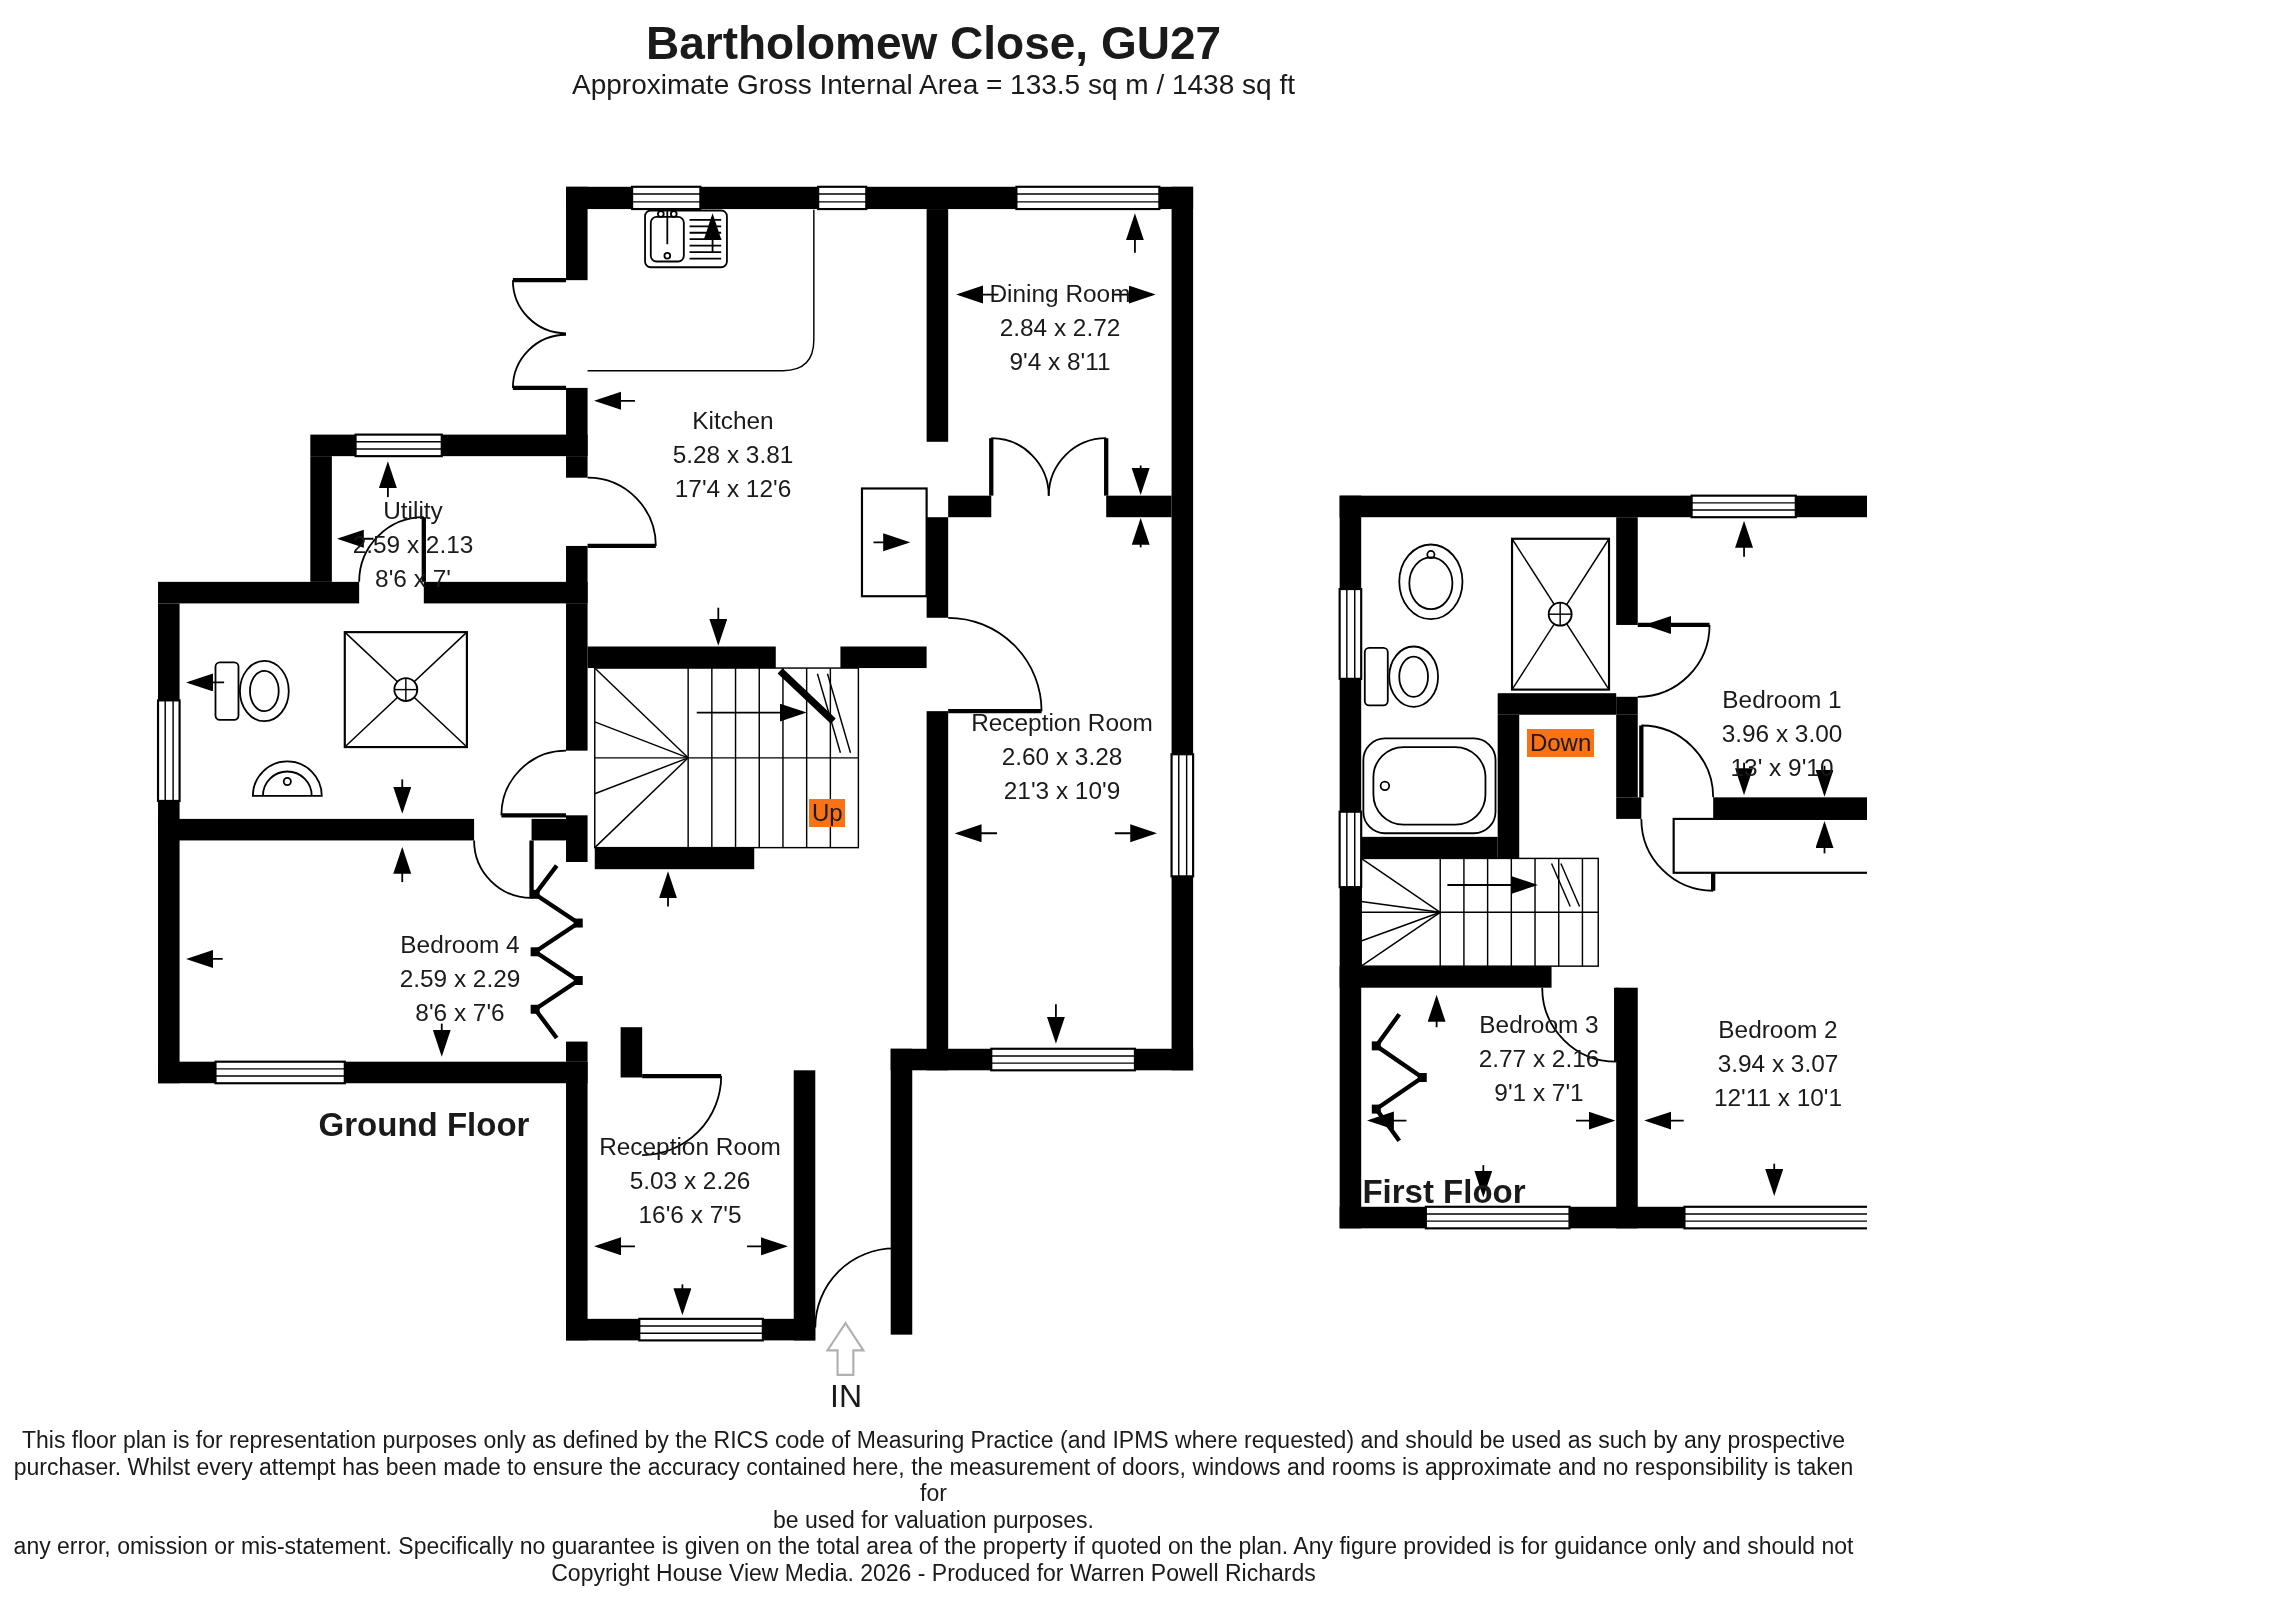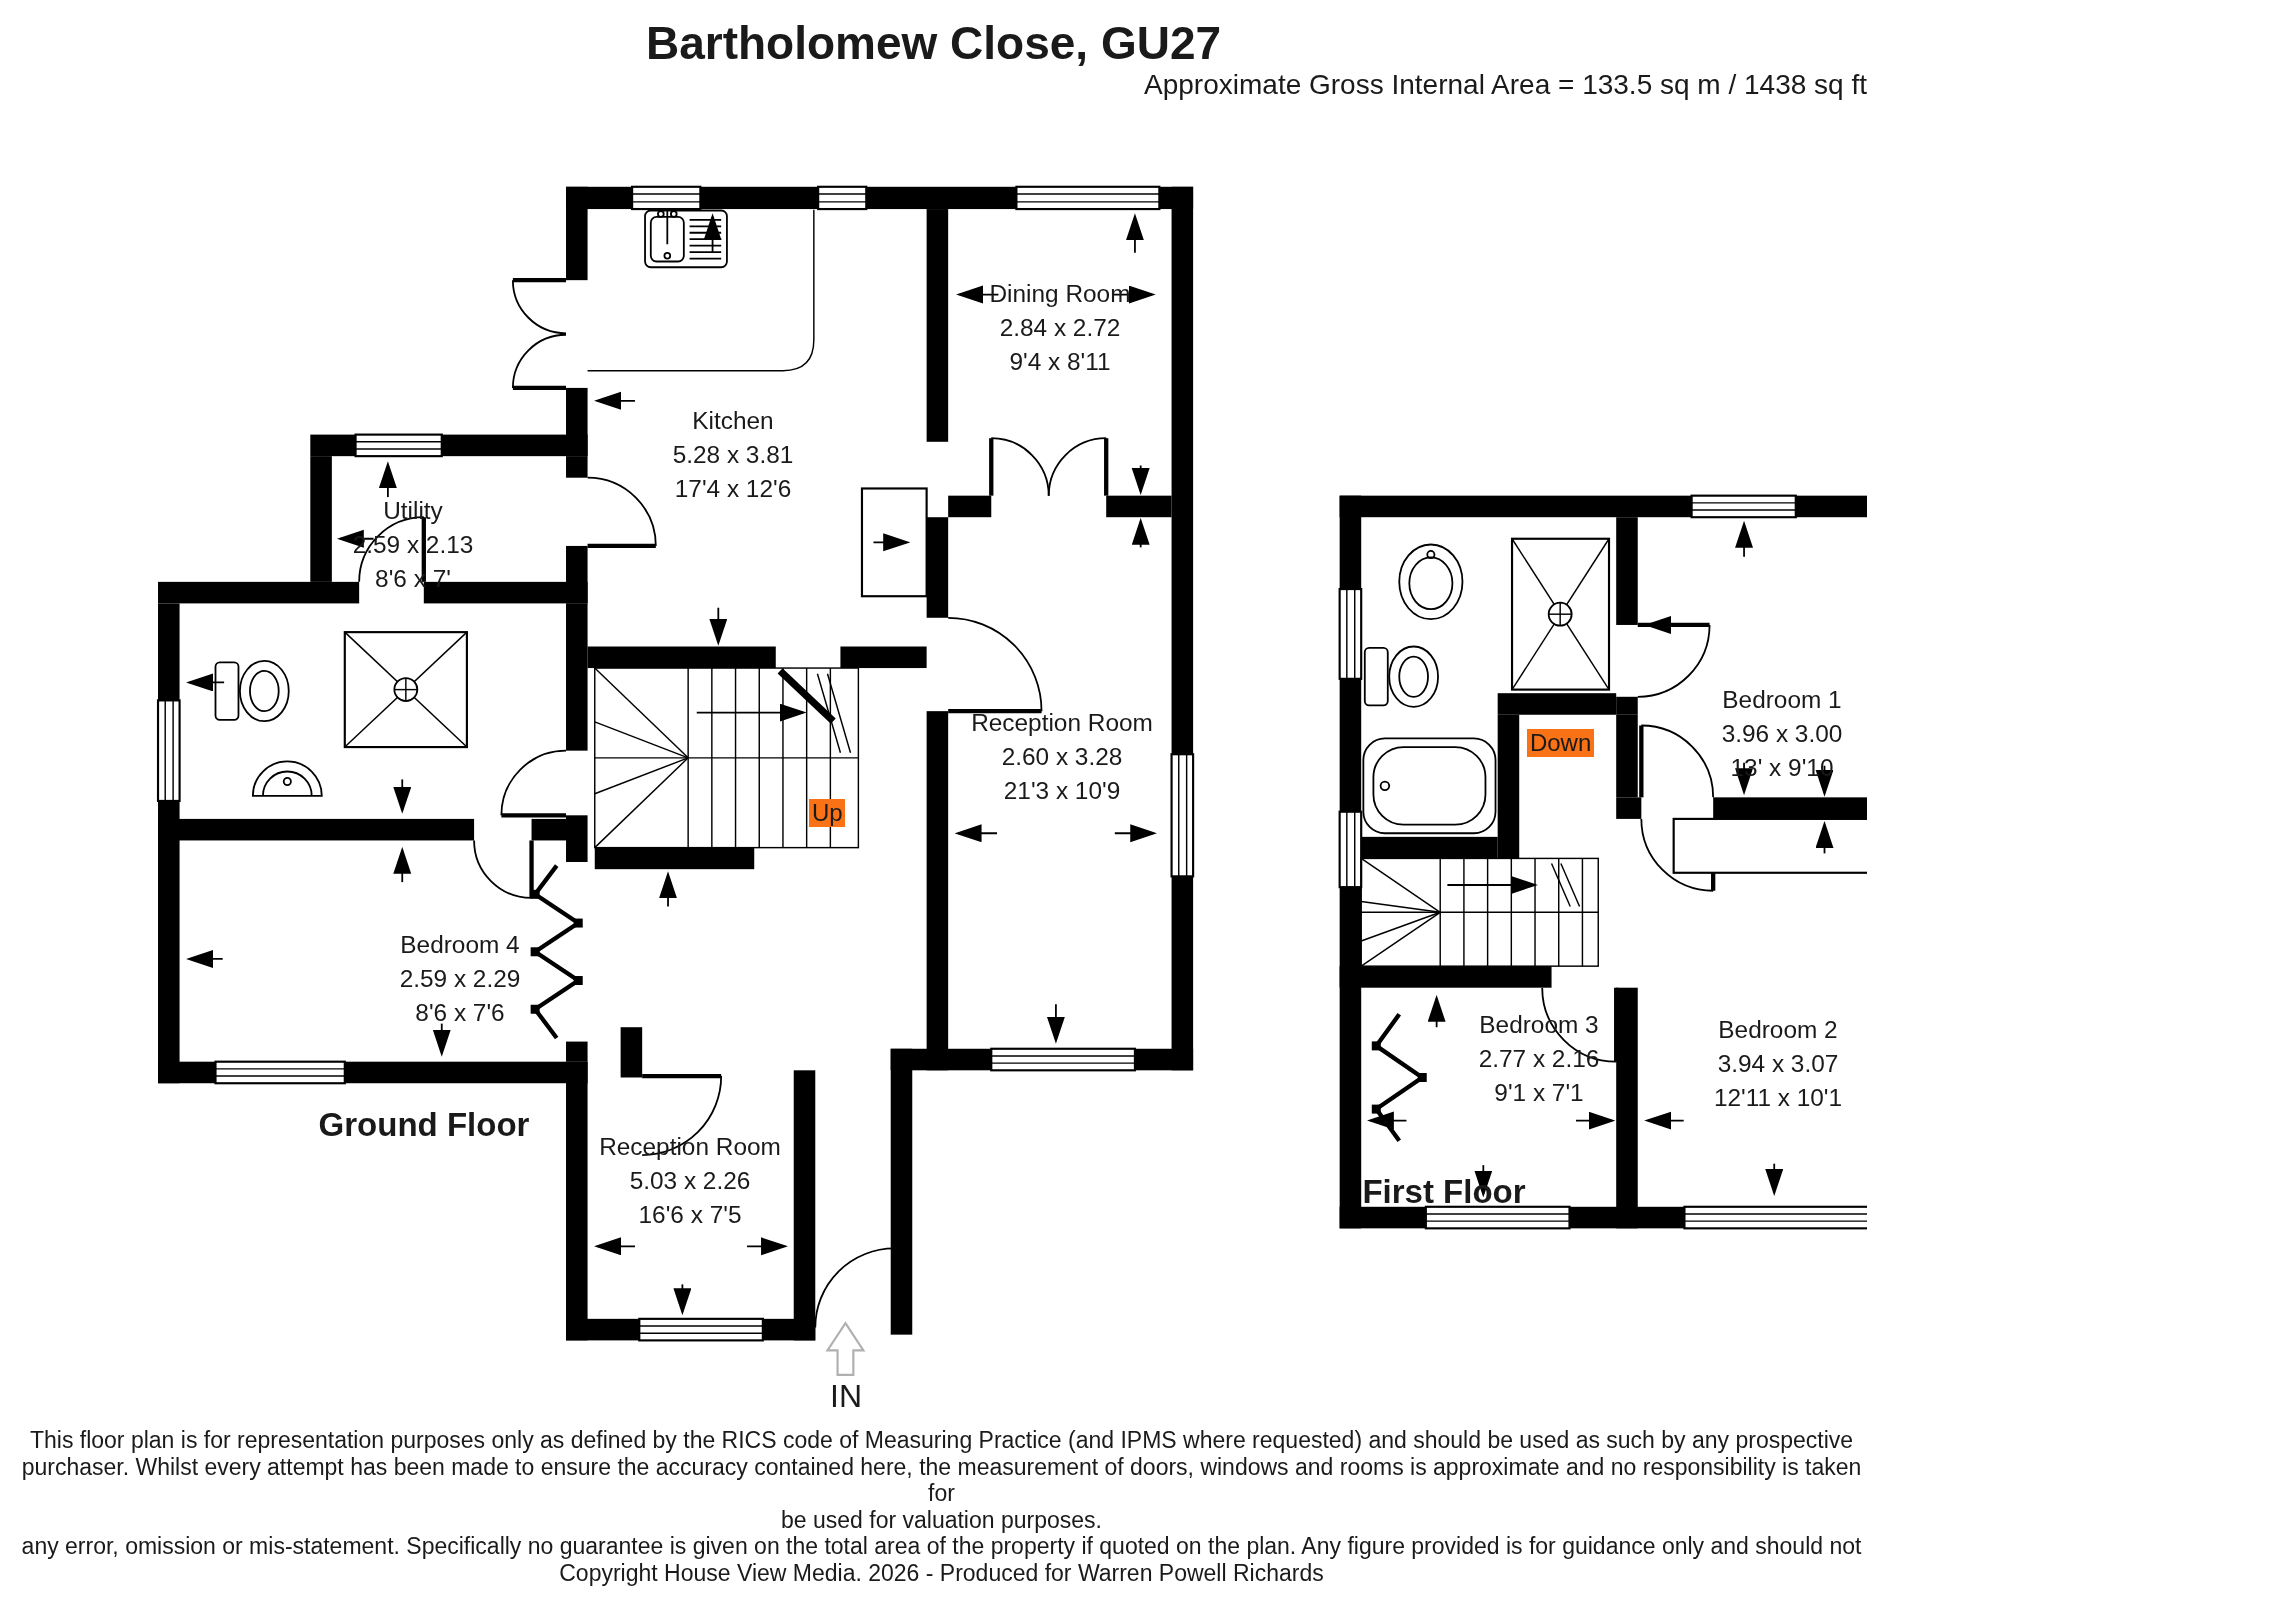--- a/index.html
+++ b/index.html
@@ -1,29 +1,29 @@
 <!DOCTYPE html>
 <html style="font-size:11.5px"><head>
 <meta charset="utf-8">
 <style>
   html,body{margin:0;padding:0;background:#ffffff;}
   body{font-family:"Liberation Sans", sans-serif;color:#1a1a1a;}
   .page{position:relative;width:1867px;height:1622px;background:#fff;overflow:hidden;}
   .hdr-title{position:absolute;left:0;top:16px;width:100%;text-align:center;
              font-size:46px;font-weight:bold;letter-spacing:0;}
-  .hdr-sub{position:absolute;left:0;top:69px;width:100%;text-align:right;font-size:28px;}
+  .hdr-sub{position:absolute;left:0;top:69px;width:100%;text-align:center;font-size:28px;}
   .plan-svg{position:absolute;left:0;top:0;width:2295px;height:1622px;}
   .room-label{position:absolute;transform:translateX(-50%);text-align:center;
               font-size:24.4px;line-height:34px;white-space:nowrap;}
   .floor-label{position:absolute;transform:translateX(-50%);font-size:33px;font-weight:bold;white-space:nowrap;}
   .stair-label{position:absolute;font-size:24px;background:#f97316;padding:0 2.9px;white-space:nowrap;}
   .in-label{position:absolute;transform:translateX(-50%);font-size:32px;white-space:nowrap;}
   .footer{position:absolute;left:0;top:1427px;width:100%;text-align:center;
           font-size:23px;line-height:26.6px;}
-  .footer div{width:100%;margin-left:8px;}
+  .footer div{width:100%;}
 </style>
 </head>
 <body>
 
 <div class="page">
 
   <div class="hdr-title">Bartholomew Close, GU27</div>
   <div class="hdr-sub">Approximate Gross Internal Area = 133.5 sq m / 1438 sq ft</div>
 
   <svg class="plan-svg" viewBox="0 0 3195 2258">

